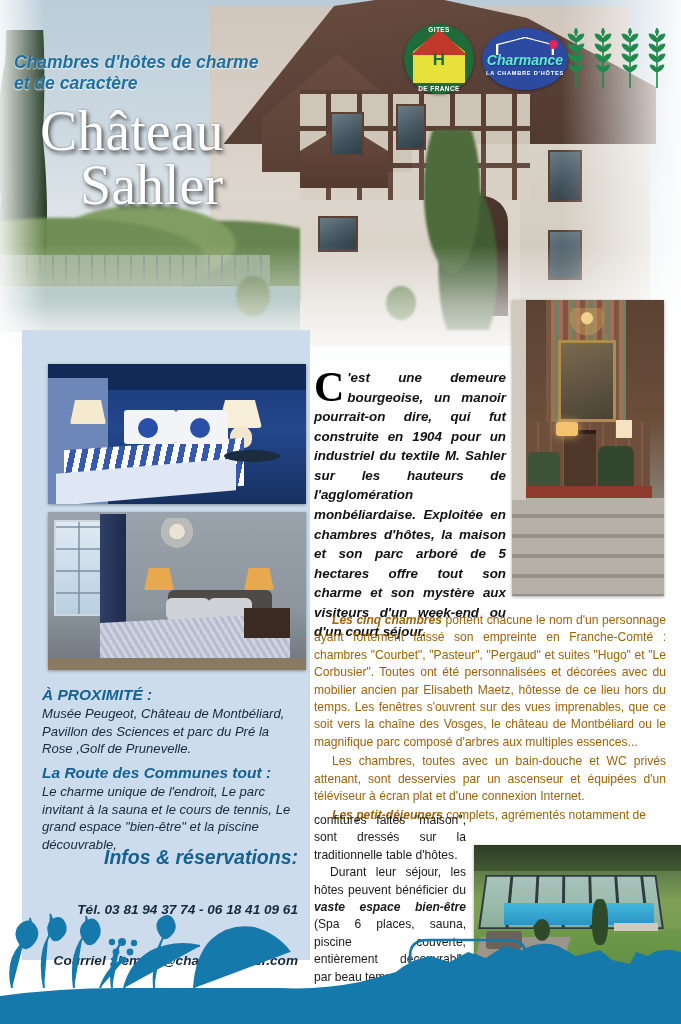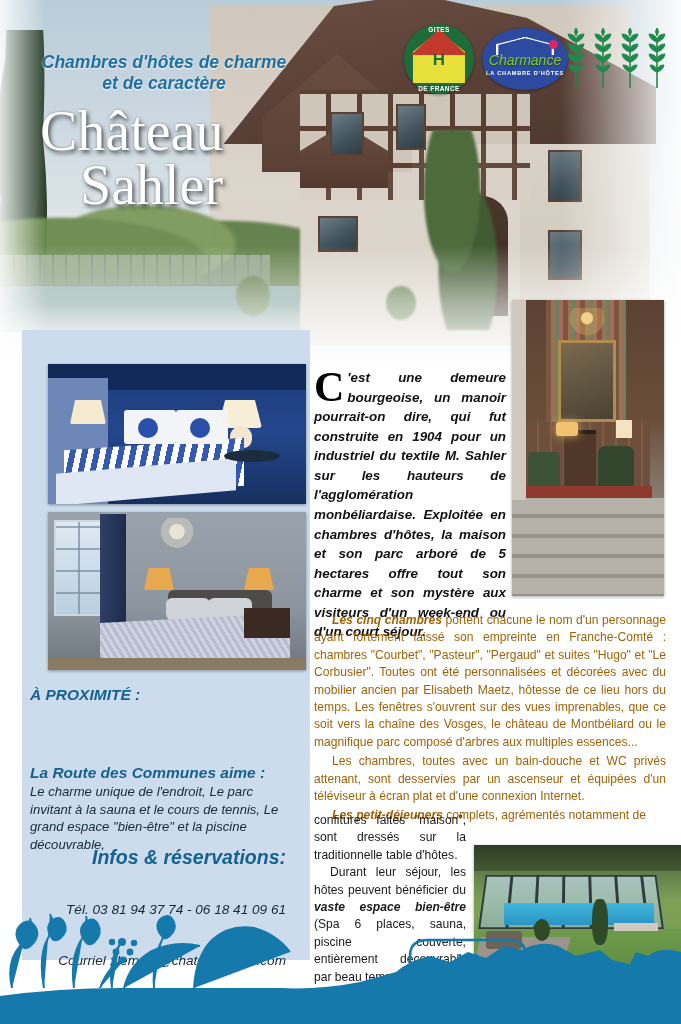--- a/index.html
+++ b/index.html
@@ -144,21 +144,21 @@
     position: absolute; left: 0; top: 0; width: 46px; height: 375px;
     background: linear-gradient(90deg, rgba(255,255,255,.85) 0%, rgba(255,255,255,0) 100%);
   }
 
   
   .subtitle {
     position: absolute; left: 14px; top: 52px; width: 300px;
     z-index: 6;
     color: #1f6f9f;
     font-size: 17.5px; font-weight: bold; font-style: italic;
-    text-align: center; line-height: 1.22;
+    line-height: 1.22;
     text-shadow: 0 1px 2px rgba(255,255,255,.85);
   }
   .bigtitle {
     position: absolute; left: 18px; top: 104px; width: 330px;
     z-index: 6;
     color: #ffffff;
     font-family: "Liberation Serif", serif;
     font-size: 56px; line-height: .97;
     text-shadow: 2px 3px 4px rgba(40,40,40,.75), 0 0 2px rgba(0,0,0,.4);
   }
@@ -207,21 +207,21 @@
     transform: skewX(0deg);
     clip-path: polygon(0 100%, 0 40%, 50% 0, 100% 40%, 100% 100%, 96% 100%, 96% 44%, 50% 6%, 4% 44%, 4% 100%);
     background: #ffffff;
     height: 18px;
   }
   .logo-charm .dot {
     position:absolute; right: 10px; top: 12px; width: 9px; height: 9px; border-radius:50%;
     background:#e0245e;
   }
   .logo-charm .name {
-    color:#84cc16; font-size:14px; font-style:italic; font-weight:normal; margin-top:10px;
+    color:#5eead4; font-size:14px; font-style:italic; font-weight:bold; margin-top:10px;
     text-shadow:0 1px 1px rgba(0,0,0,.3);
   }
   .logo-charm .sub {
     color:#ffffff; font-size:5.6px; letter-spacing:.8px; font-weight:bold; margin-top:2px;
   }
   .wheats { position: absolute; left: 566px; top: 28px; z-index: 7; display:flex; gap:7px; }
 
   
   .leftpanel {
     position: absolute; left: 22px; top: 330px; width: 288px; height: 630px;
@@ -332,31 +332,31 @@
     position: absolute; left: 314px; top: 812px; width: 152px;
     z-index: 6;
     font-size: 12.1px; line-height: 1.44;
     text-align: justify;
     color: #1a1a1a;
   }
   .narrow-col p { text-indent: 16px; }
   .narrow-col b { font-weight: bold; font-style: italic; }
 
   
-  .lp-text { position: absolute; left: 30px; width: 256px; z-index: 6; }
+  .lp-text { position: absolute; left: 42px; width: 256px; z-index: 6; }
   .lp-h {
     color: #15618f; font-weight: bold; font-style: italic;
     font-size: 15.5px; margin-bottom: 1px;
   }
   .lp-h.big { font-size: 19.5px; }
   .lp-p {
     color: #14293d; font-style: italic; font-size: 13.1px; line-height: 1.35;
     margin-bottom: 7px;
   }
-  .lp-p.bold { font-weight: normal; font-style: italic; font-size: 13.6px; line-height: 1.38; margin-bottom: 0; margin-top: 32px; }
+  .lp-p.bold { font-weight: bold; font-style: italic; font-size: 13.6px; line-height: 1.38; margin-bottom: 0; margin-top: 32px; }
   #prox { top: 686px; }
   #route { top: 764px; }
   #infos { top: 846px; text-align: right; }
 
   
   .bottomwave {
     position: absolute; left: 0; bottom: 0; width: 681px; height: 108px;
     z-index: 8;
   }
   .floral {
@@ -574,23 +574,24 @@
     <div class="lawn"></div>
     <div class="path"></div>
     <div class="planter"></div>
     <div class="topiary" style="left:60px;top:74px;width:16px;height:22px;"></div>
     <div class="topiary" style="left:118px;top:54px;width:16px;height:46px;border-radius:40%;"></div>
     <div class="bench"></div>
   </div>
 
   <div class="lp-text" id="prox">
     <div class="lp-h">À PROXIMITÉ :</div>
+    <div class="lp-p">Musée Peugeot, Château de Montbéliard, Pavillon des Sciences et parc du Pré la Rose ,Golf de Prunevelle.</div>
   </div>
   <div class="lp-text" id="route">
-    <div class="lp-h">La Route des Communes aime :</div>
+    <div class="lp-h">La Route des Communes tout :</div>
     <div class="lp-p">Le charme unique de l'endroit, Le parc invitant à la sauna et le cours de tennis, Le grand espace "bien-être" et la piscine découvrable,</div>
   </div>
   <div class="lp-text" id="infos">
     <div class="lp-h big">Infos &amp; réservations:</div>
     <div class="lp-p bold">Tél. 03 81 94 37 74  - 06 18 41 09 61</div>
     <div class="lp-p bold">Courriel : lemont@chateausahler.com</div>
     <div class="lp-p bold">Site Web : www.chateausahler.com</div>
   </div>
 
   <svg class="bottomwave" viewBox="0 0 681 108" preserveAspectRatio="none">

